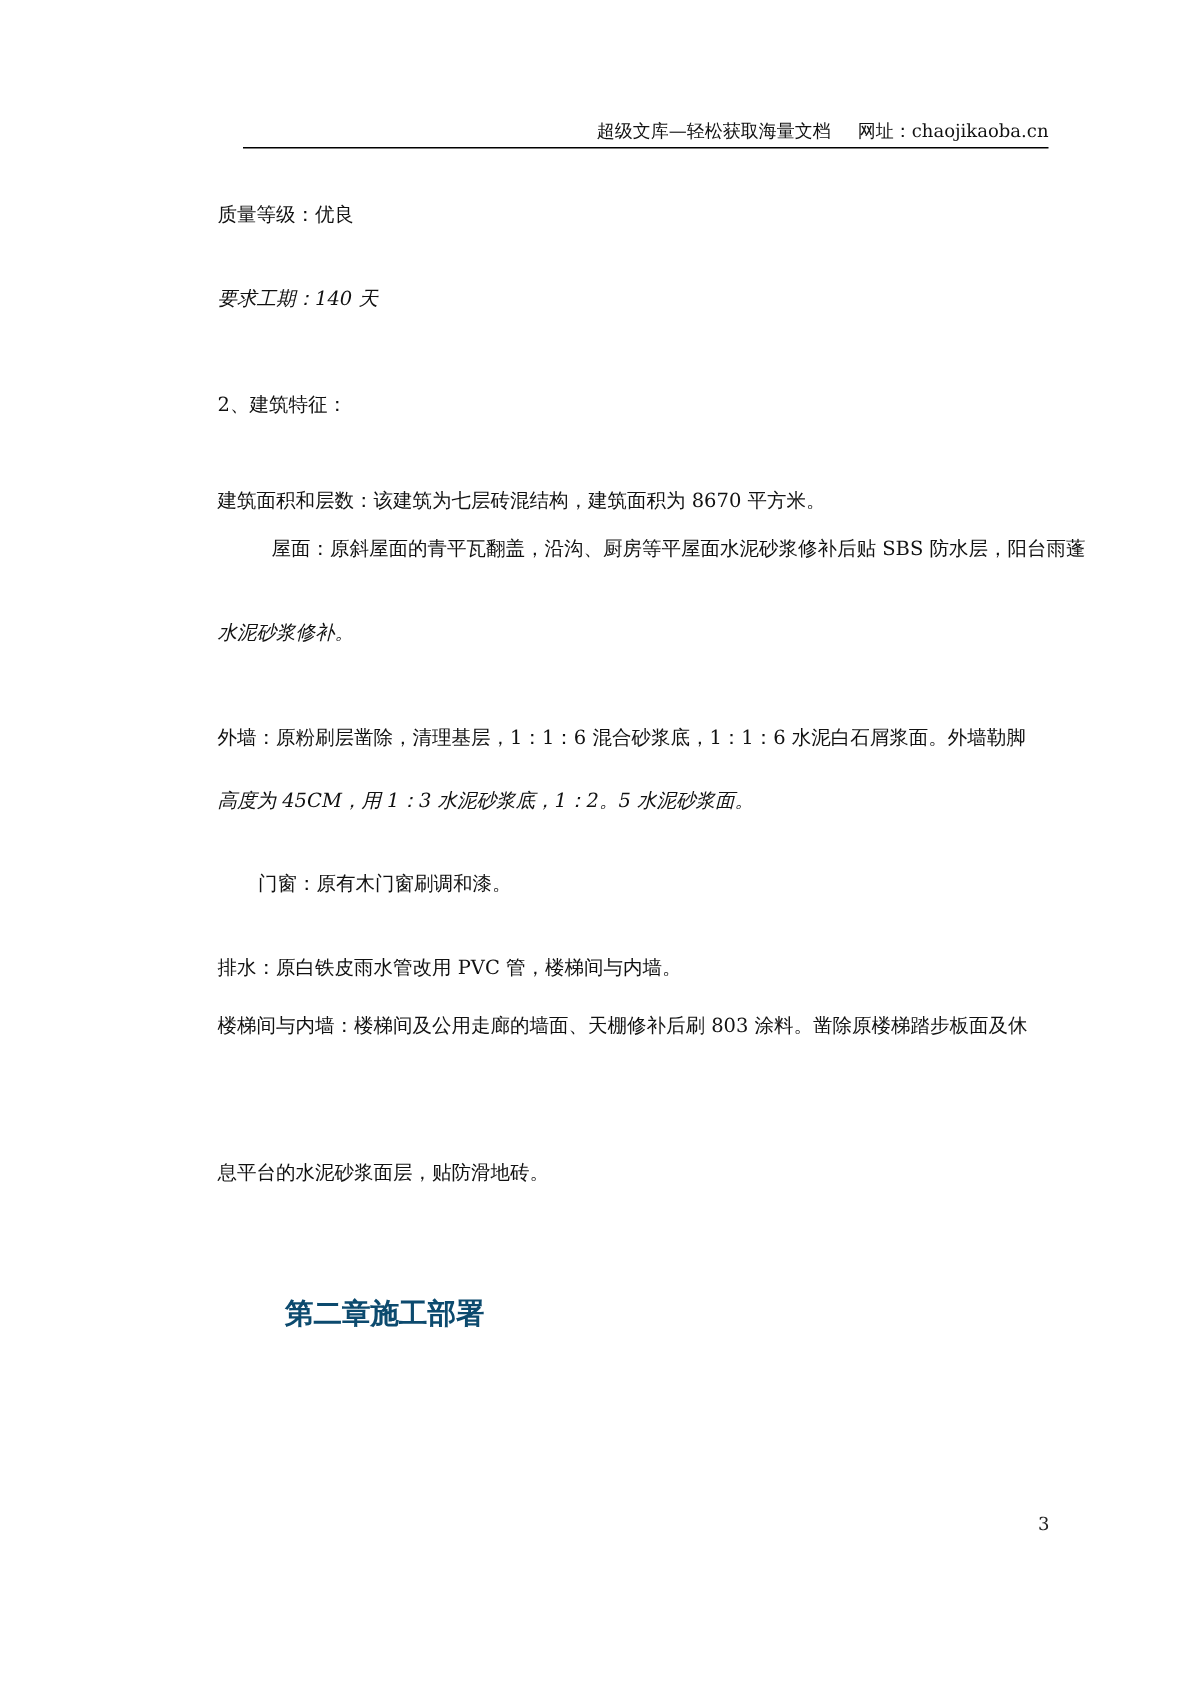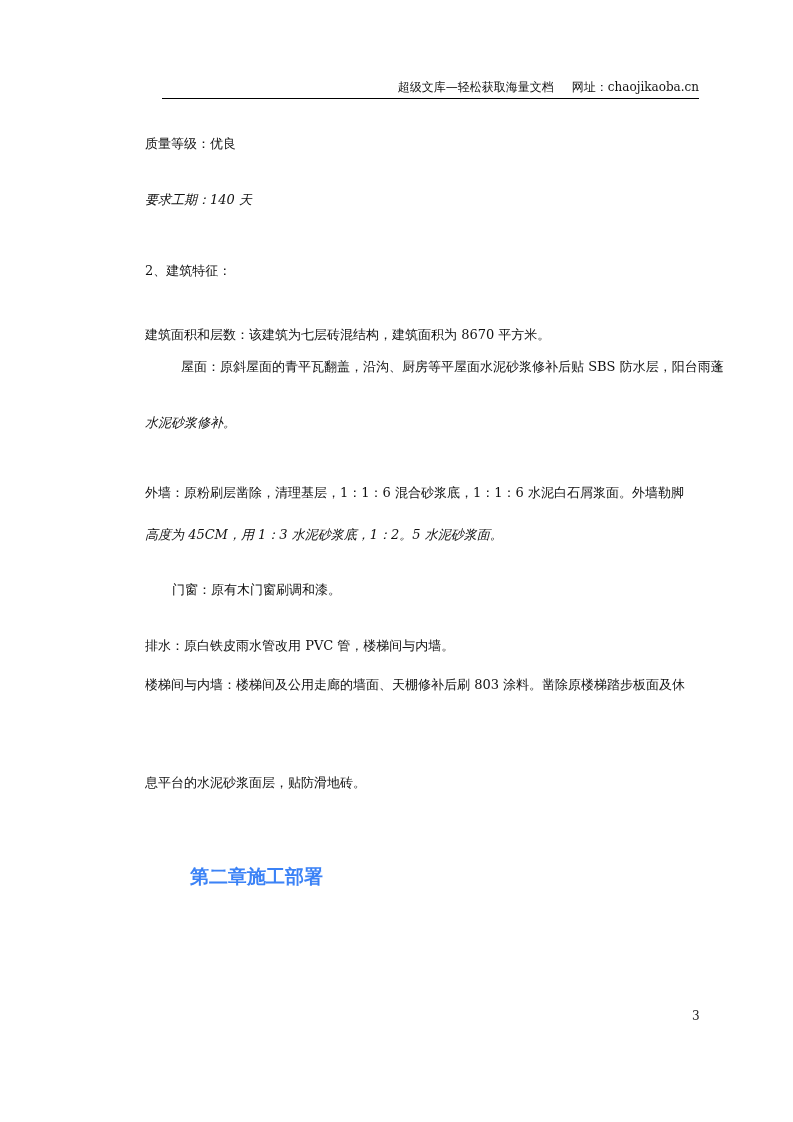--- a/index.html
+++ b/index.html
@@ -46,21 +46,21 @@
     }
     .chapter-title {
       position: absolute;
       left: 190px;
       top: 864px;
       font-family: "DejaVu Sans", "Liberation Sans", sans-serif;
       font-size: 19px;
       font-weight: bold;
       line-height: 24px;
       white-space: nowrap;
-      color: #3b82f6;
+      color: #0c4a6e;
     }
     .page-number {
       position: absolute;
       left: 692px;
       top: 1009px;
       font-size: 12px;
       line-height: 14px;
       color: #222222;
     }
   </style>

